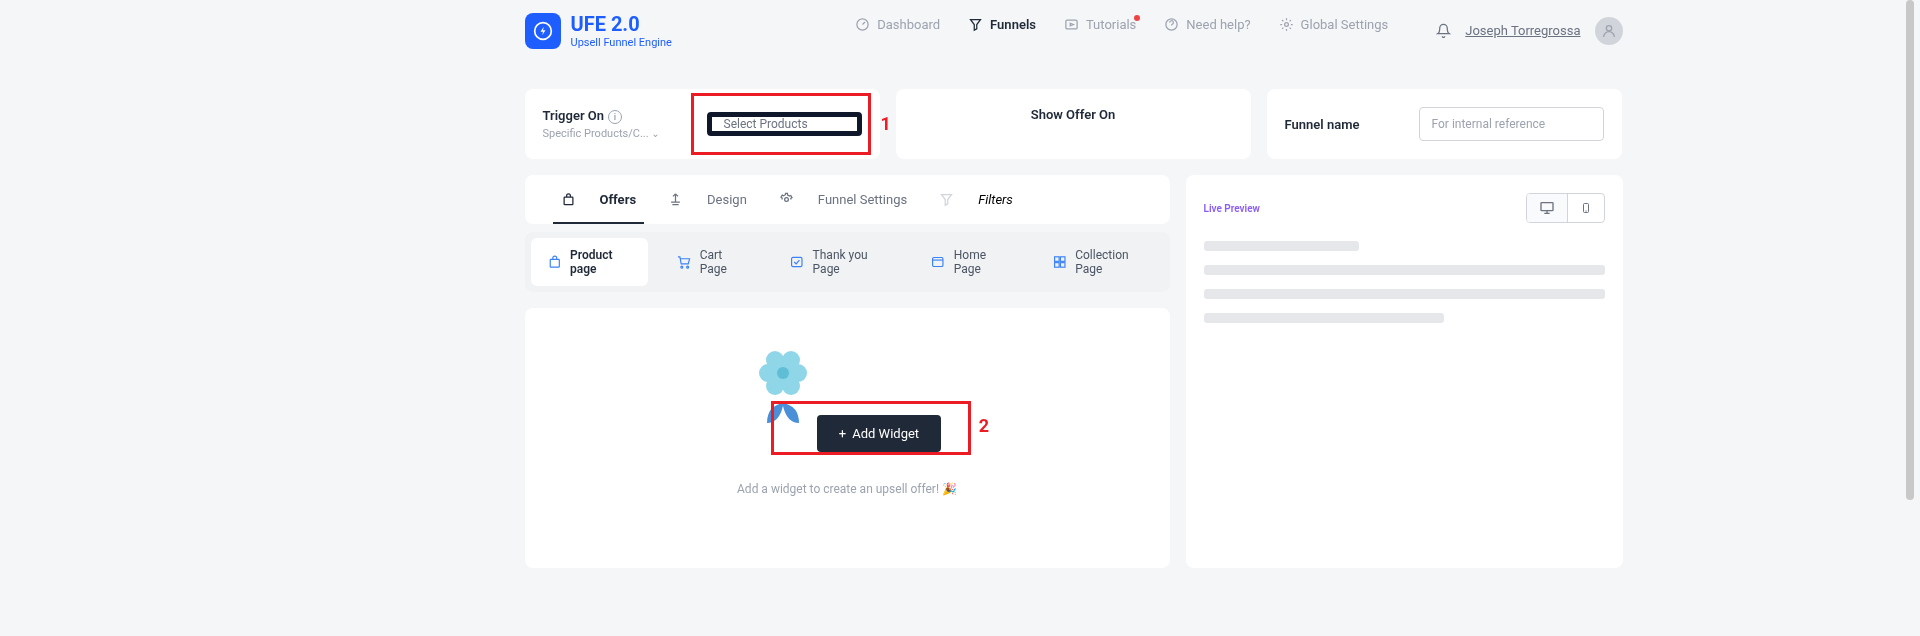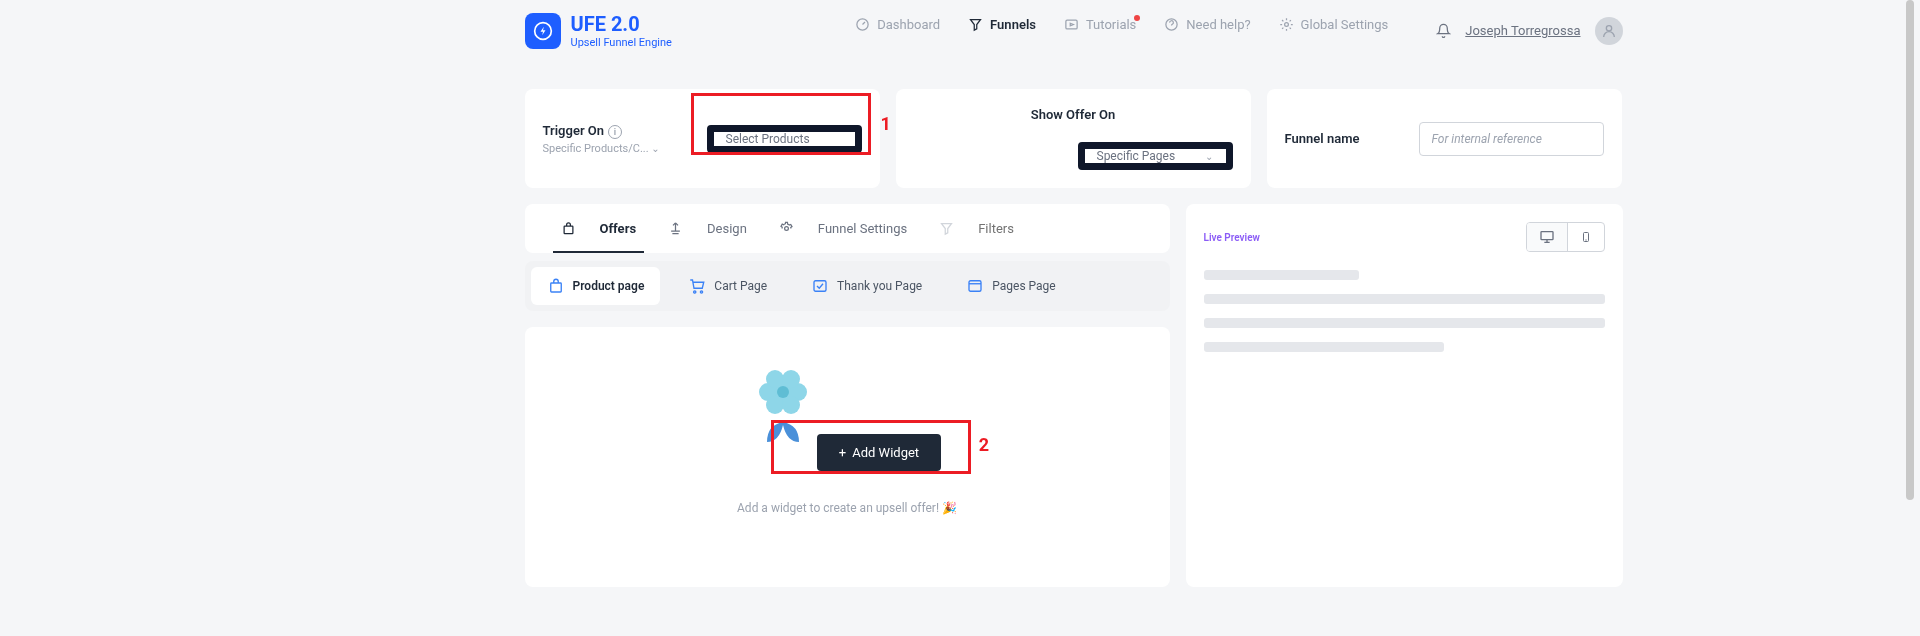--- a/index.html
+++ b/index.html
@@ -21,37 +21,37 @@
     .user-name { color: #6b7280; font-size: 13px; text-decoration: underline; }
     .avatar { width: 28px; height: 28px; background: #d1d5db; border-radius: 50%; display: flex; align-items: center; justify-content: center; }
     
     .cards-row { display: flex; gap: 16px; margin-top: 28px; }
     .card { background: #fff; border-radius: 8px; padding: 18px 18px; display: flex; align-items: center; gap: 20px; }
     .card-1 { width: 355px; position: relative; }
     .card-2 { width: 355px; flex-direction: column; }
     .card-3 { width: 355px; }
     .card-label { font-size: 13px; font-weight: 600; color: #1f2937; display: block; }
     .card-sub { font-size: 11px; color: #9ca3af; margin-top: 3px; display: block; }
-    .select-box { border: 7px solid #0f172a; border-radius: 4px; padding: 0 12px; font-size: 12px; color: #6b7280; cursor: pointer; min-width: 155px; display: flex; align-items: center; justify-content: space-between; }
-    .input-box { border: 1px solid #d1d5db; border-radius: 4px; padding: 9px 12px; font-size: 12px; color: #6b7280; width: 185px; font-style: italic; }
+    .select-box { border: 5px solid #0f172a; border-radius: 4px; padding: 0 12px; font-size: 12px; color: #6b7280; cursor: pointer; min-width: 155px; display: flex; align-items: center; justify-content: space-between; }
+    .input-box { border: 1px solid #d1d5db; border-radius: 4px; padding: 9px 12px; font-size: 12px; color: #6b7280; width: 185px; }
     .input-box::placeholder { color: #9ca3af; }
     .highlight-red { position: absolute; border: 3px solid #ec1c24; }
     .callout-num { color: #ec1c24; font-weight: 700; font-size: 18px; position: absolute; }
     .info-circle { display: inline-block; width: 14px; height: 14px; border: 1px solid #9ca3af; border-radius: 50%; font-size: 9px; text-align: center; line-height: 12px; color: #9ca3af; margin-left: 4px; }
     .chevron-down { color: #9ca3af; font-size: 10px; }
     
     .content-row { display: flex; gap: 16px; margin-top: 16px; }
     .left-col { width: 645px; }
     .right-col { flex: 1; background: #fff; border-radius: 8px; padding: 18px; }
     
     .tabs-bar { background: #fff; border-radius: 8px; display: flex; padding: 0 20px; }
     .tab { display: flex; align-items: center; gap: 24px; padding: 17px 16px; font-size: 13px; color: #6b7280; cursor: pointer; position: relative; }
     .tab.active { color: #1f2937; font-weight: 700; }
     .tab.active::after { content:''; position: absolute; bottom: 0; left: 8px; right: 8px; height: 2px; background: #1f2937; }
-    .tab.disabled { color: #737373; }
+    .tab.disabled { color: #000000; font-style: italic; }
     .tab-icon { width: 15px; height: 15px; }
     
     .subtabs-bar { background: #f1f2f4; border-radius: 8px; display: flex; padding: 6px; margin-top: 8px; gap: 12px; }
     .subtab { display: flex; align-items: center; gap: 8px; padding: 10px 16px; font-size: 12px; color: #4b5563; cursor: pointer; border-radius: 6px; }
     .subtab.active { background: #fff; color: #1f2937; font-weight: 600; }
     .subtab-icon { width: 18px; height: 18px; }
     
     .widget-area { background: #fff; border-radius: 8px; margin-top: 16px; padding: 40px 20px; text-align: center; min-height: 260px; position: relative; }
     .flower { display: inline-block; margin-bottom: 24px; }
     .add-btn { background: #1f2937; color: #fff; border: none; border-radius: 4px; padding: 11px 22px; font-size: 13px; cursor: pointer; display: inline-flex; align-items: center; gap: 6px; }
@@ -148,24 +148,20 @@
       </div>
       <div class="select-box" style="margin-left:auto;">
         <span>Select Products</span>
       </div>
       <div class="highlight-red" style="top:4px; left:166px; width:180px; height:62px;"></div>
       <span class="callout-num" style="top:24px; left:356px;">1</span>
     </div>
 
     <div class="card card-2">
       <span class="card-label">Show Offer On</span>
-      <div class="select-box" style="margin-left:auto;">
-        <span>Specific Pages</span>
-        <span class="chevron-down">⌄</span>
-      </div>
     </div>
 
     <div class="card card-3">
       <span class="card-label">Funnel name</span>
       <input class="input-box" style="margin-left: auto;" placeholder="For internal reference">
     </div>
   </div>
 
   <div class="content-row">
     <div class="left-col">
@@ -220,21 +216,30 @@
               <rect x="4" y="5" width="16" height="14" rx="2"></rect>
               <path d="M8 12 L11 15 L16 9"></path>
             </svg>
           <span>Thank you Page</span>
         </div>
         <div class="subtab">
           <svg class="subtab-icon" viewBox="0 0 24 24" fill="none" stroke="#3b82f6" stroke-width="1.8">
               <rect x="4" y="5" width="16" height="14" rx="2"></rect>
               <path d="M4 9 L20 9"></path>
             </svg>
-          <span>Pages Page</span>
+          <span>Home Page</span>
+        </div>
+        <div class="subtab">
+          <svg class="subtab-icon" viewBox="0 0 24 24" fill="none" stroke="#3b82f6" stroke-width="1.8">
+              <rect x="4" y="4" width="7" height="7"></rect>
+              <rect x="13" y="4" width="7" height="7"></rect>
+              <rect x="4" y="13" width="7" height="7"></rect>
+              <rect x="13" y="13" width="7" height="7"></rect>
+            </svg>
+          <span>Collection Page</span>
         </div>
       </div>
 
       <div class="widget-area">
         <div class="flower">
           <svg width="60" height="90" viewBox="0 0 60 90">
             <circle cx="30" cy="25" r="10" fill="#8ed6e8"></circle>
             <circle cx="15" cy="25" r="9" fill="#8ed6e8"></circle>
             <circle cx="45" cy="25" r="9" fill="#8ed6e8"></circle>
             <circle cx="22" cy="12" r="9" fill="#8ed6e8"></circle>

